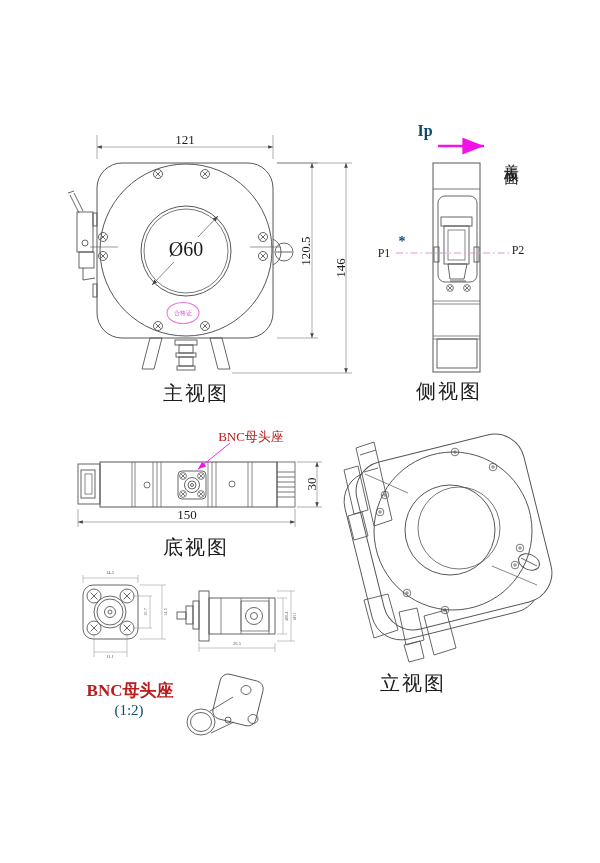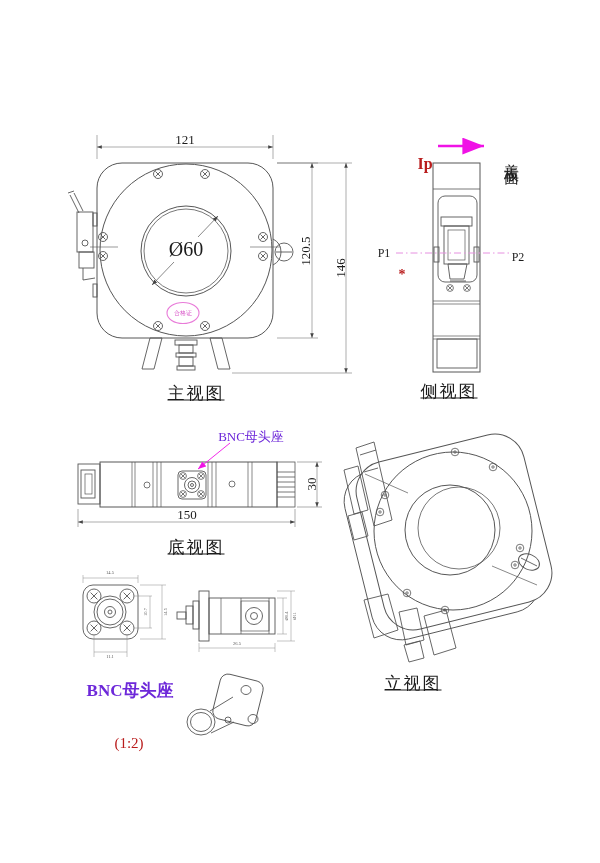--- a/index.html
+++ b/index.html
@@ -4,23 +4,23 @@
 <style>
   html,body{margin:0;padding:0;background:#fff;}
   .page{position:relative;width:568px;height:863px;background:#ffffff;overflow:hidden;
         font-family:"Liberation Serif","DejaVu Serif",serif;}
   svg{position:absolute;left:0;top:0;}
   .t{position:absolute;transform:translate(-50%,-50%);white-space:nowrap;line-height:1;
      color:#1c1c1c;font-family:"Liberation Serif","DejaVu Serif",serif;}
   .rot{transform:translate(-50%,-50%) rotate(-90deg);}
   .dimtxt{font-size:13px;}
   .tiny{font-size:4.5px;color:#555;}
-  .viewlbl{font-size:17px;letter-spacing:2px;text-decoration:underline;}
-  .magenta{color:#6d28d9;}
-  .red{color:#b91c1c;margin-top:33px;}
+  .viewlbl{font-size:20px;letter-spacing:2px;}
+  .magenta{color:#b91c1c;}
+  .red{color:#0c4a6e;}
   .pinktxt{color:#d855c8;font-size:6px;}
   .vert{writing-mode:vertical-rl;text-orientation:upright;letter-spacing:4px;font-size:15px;}
   .ip{font-size:16px;font-weight:bold;}
   .pn{font-size:12px;}
   .star{font-size:14px;font-weight:bold;}
   .callout{font-size:13px;}
   .bnclbl{font-size:17px;font-weight:bold;}
   .bncscale{font-size:15px;}
 </style>
 </head>
@@ -272,21 +272,21 @@
 <div class="t rot dimtxt" style="left:305px;top:251px;">120.5</div>
 <div class="t rot dimtxt" style="left:340px;top:268px;">146</div>
 <div class="t" style="left:186px;top:249px;font-size:20px;">Ø60</div>
 <div class="t pinktxt" style="left:183px;top:313px;">合格证</div>
 <div class="t viewlbl" style="left:196px;top:393px;">主视图</div>
 
 <div class="t ip red" style="left:425px;top:131px;">Ip</div>
 <div class="t vert" style="left:511px;top:157px;">盖板面</div>
 <div class="t pn" style="left:384px;top:253px;">P1</div>
 <div class="t star red" style="left:402px;top:242px;">*</div>
-<div class="t pn" style="left:518px;top:257px;">P2</div>
+<div class="t pn" style="left:518px;top:250px;">P2</div>
 <div class="t viewlbl" style="left:449px;top:391px;">侧视图</div>
 
 <div class="t callout magenta" style="left:251px;top:436px;">BNC母头座</div>
 <div class="t rot dimtxt" style="left:311px;top:484px;">30</div>
 <div class="t dimtxt" style="left:187px;top:514px;">150</div>
 <div class="t viewlbl" style="left:196px;top:547px;">底视图</div>
 
 <div class="t viewlbl" style="left:413px;top:683px;">立视图</div>
 
 <div class="t bnclbl magenta" style="left:130px;top:690px;">BNC母头座</div>

